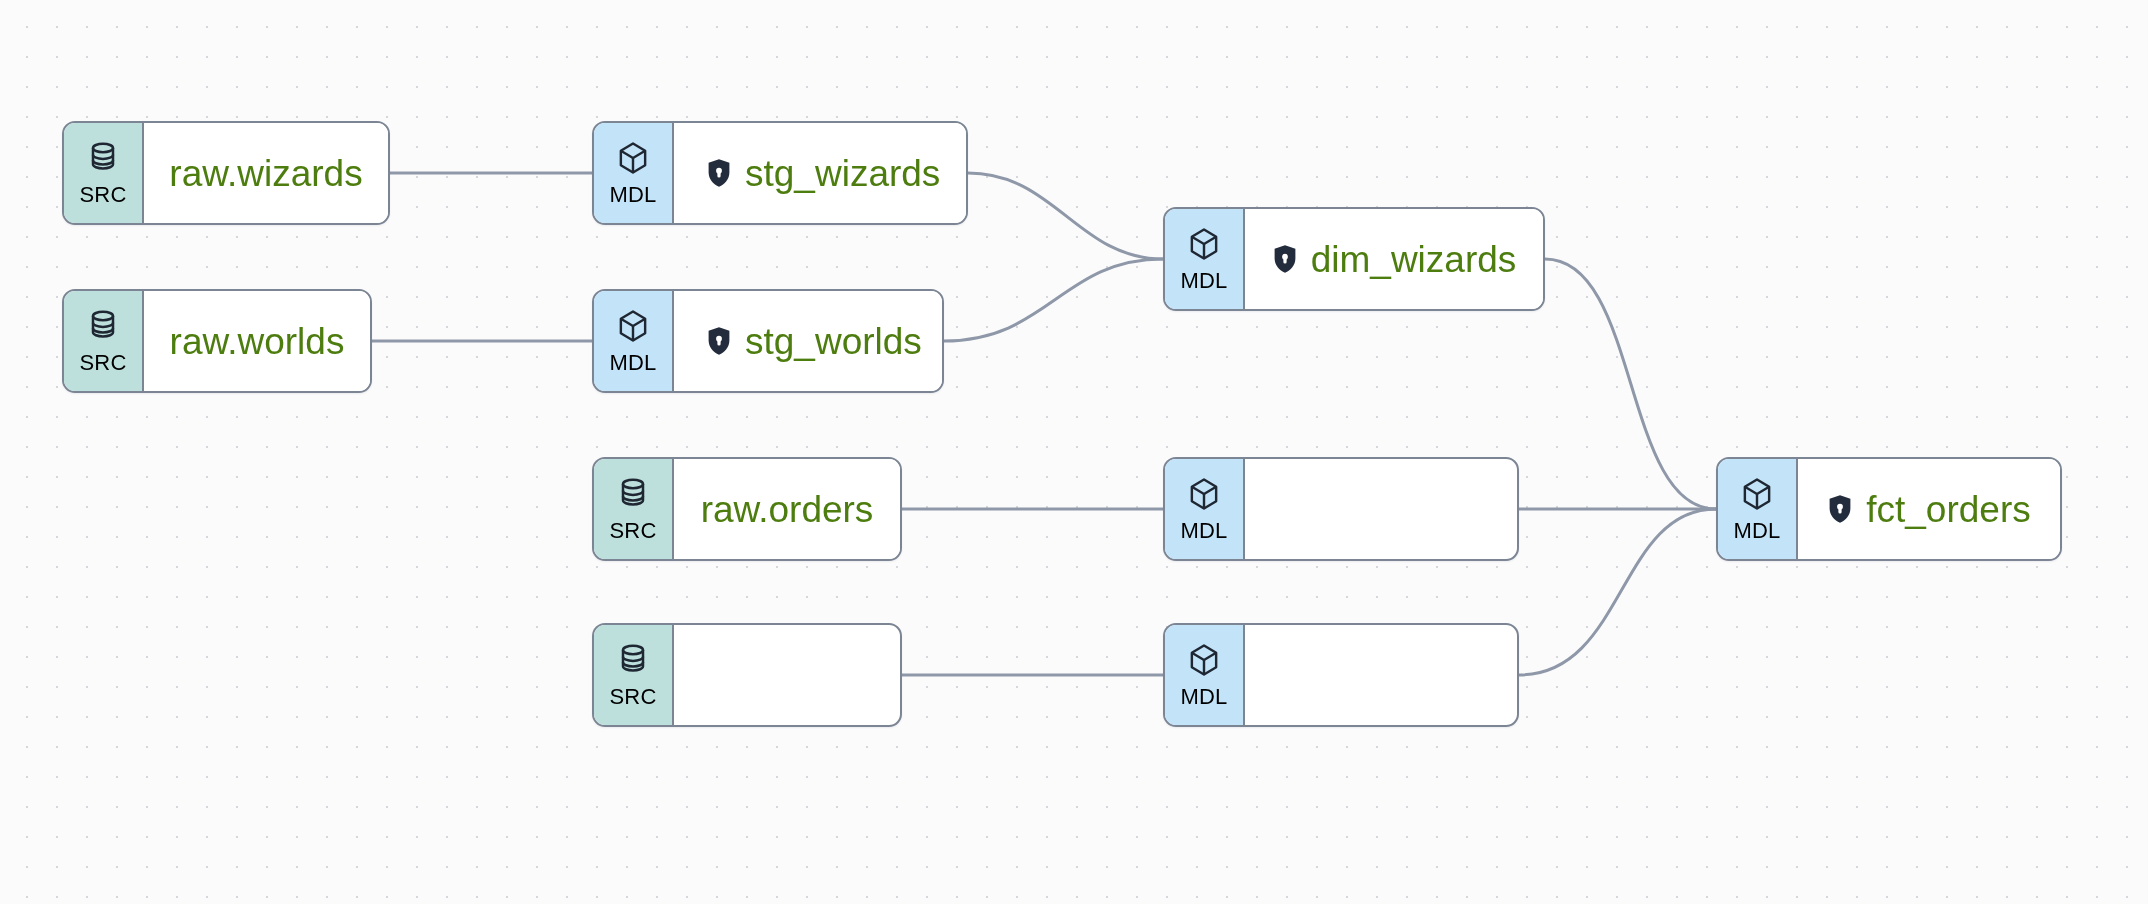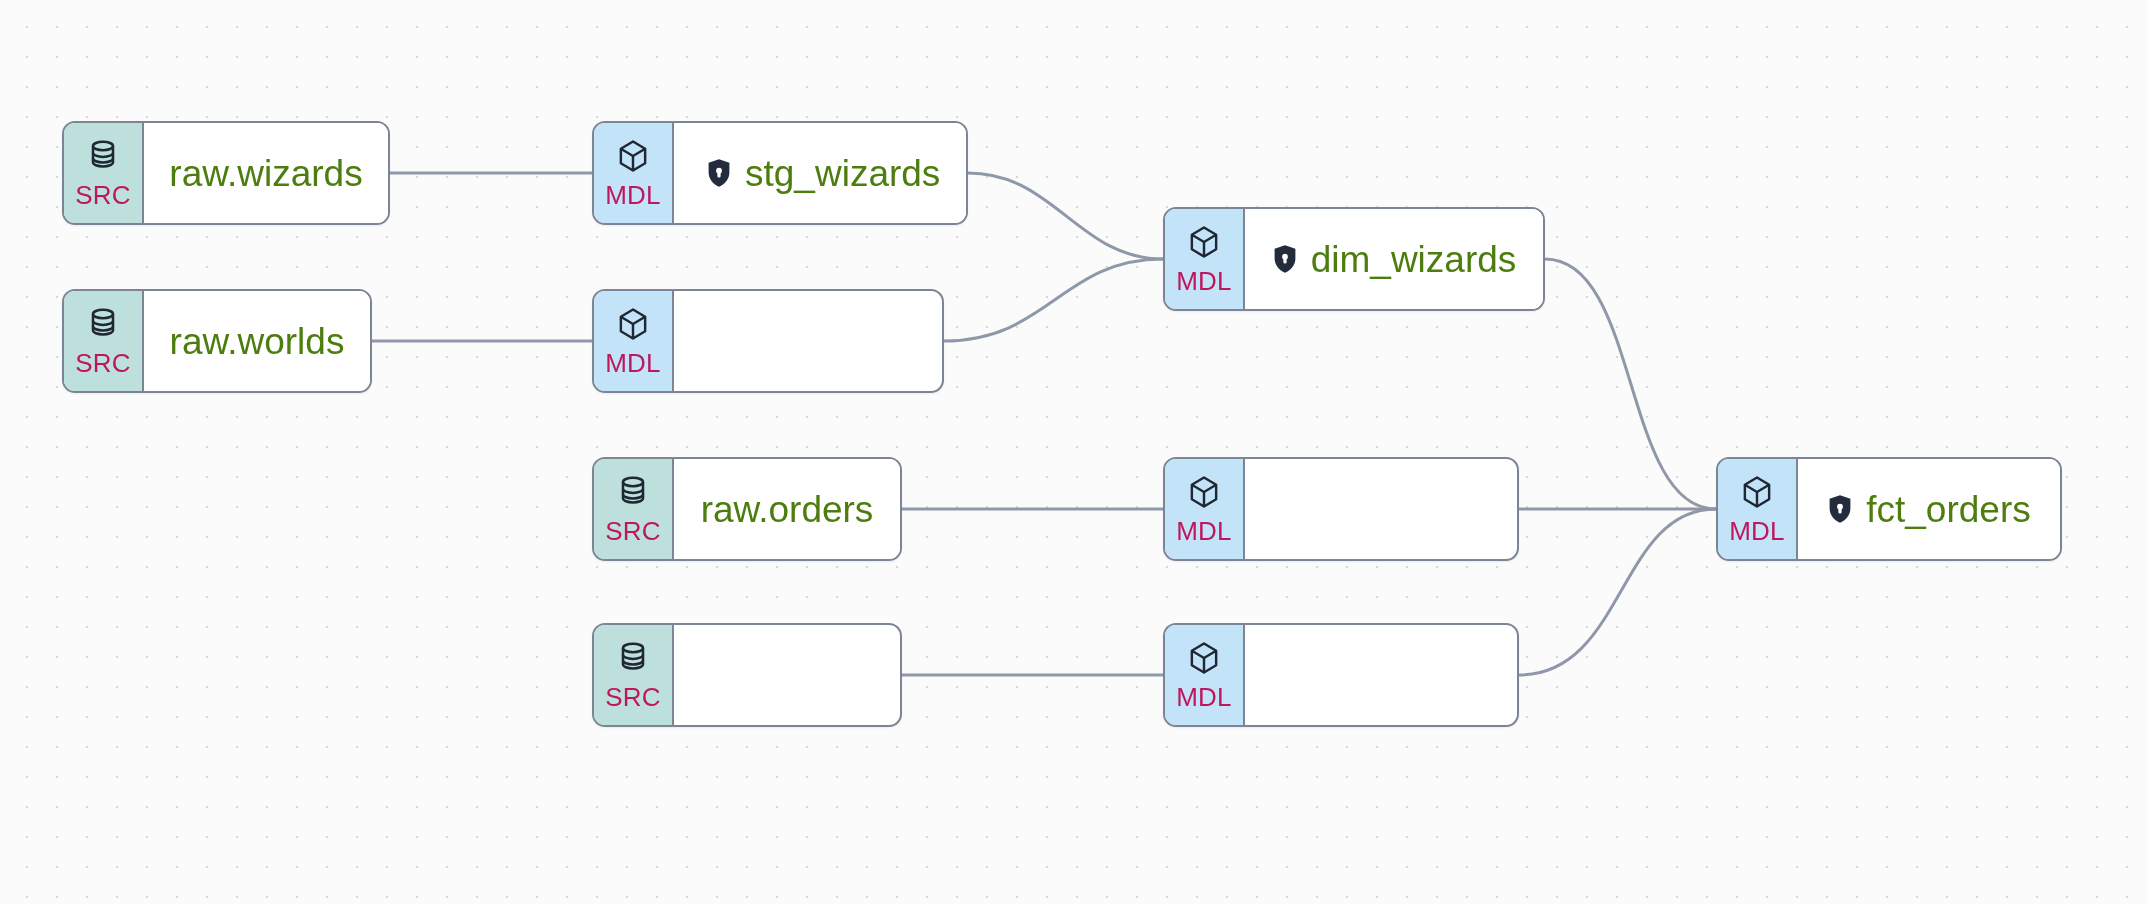--- a/index.html
+++ b/index.html
@@ -40,22 +40,22 @@
     align-items:center;
     justify-content:center;
     gap:1px;
     border-right:2.5px solid #7c8594;
     box-sizing:border-box;
   }
   .badge.src{background:#bde0dc;}
   .badge.mdl{background:#c2e3f8;}
   .badge-icon{display:block;line-height:0;}
   .badge-text{
-    font-size:26px;
-    color:#be185d;
+    font-size:22px;
+    color:#000000;
     letter-spacing:.2px;
     line-height:1;
     margin-top:8px;
   }
   .body{
     flex:1 1 auto;
     display:flex;
     align-items:center;
     gap:13px;
     padding:0 32px;
@@ -184,20 +184,30 @@
     <div class="badge mdl">
       <span class="badge-icon">
         <svg width="32" height="34" viewBox="0 0 26 28" fill="none" stroke="#1f2733" stroke-width="2" stroke-linejoin="round">
           <path d="M13 2 L23 8 L23 20 L13 26 L3 20 L3 8 Z"></path>
           <path d="M3 8 L13 14 L23 8"></path>
           <path d="M13 14 L13 26"></path>
         </svg>
       </span>
       <span class="badge-text">MDL</span>
     </div>
+    <div class="body">
+      <span class="shield">
+        <svg width="26" height="30" viewBox="0 0 22 26">
+          <path d="M11 1 L20 4.2 V12.4 C20 18.6 15.9 22.9 11 25 C6.1 22.9 2 18.6 2 12.4 V4.2 Z" fill="#222c3c"></path>
+          <circle cx="11" cy="11" r="2.5" fill="#ffffff"></circle>
+          <rect x="9.6" y="11.4" width="2.8" height="5.4" rx="1.3" fill="#ffffff"></rect>
+        </svg>
+      </span>
+      <span class="label">stg_worlds</span>
+    </div>
   </div>
 
   <div class="node" style="left:1163px;top:457px;width:356px;">
     <div class="badge mdl">
       <span class="badge-icon">
         <svg width="32" height="34" viewBox="0 0 26 28" fill="none" stroke="#1f2733" stroke-width="2" stroke-linejoin="round">
           <path d="M13 2 L23 8 L23 20 L13 26 L3 20 L3 8 Z"></path>
           <path d="M3 8 L13 14 L23 8"></path>
           <path d="M13 14 L13 26"></path>
         </svg>

